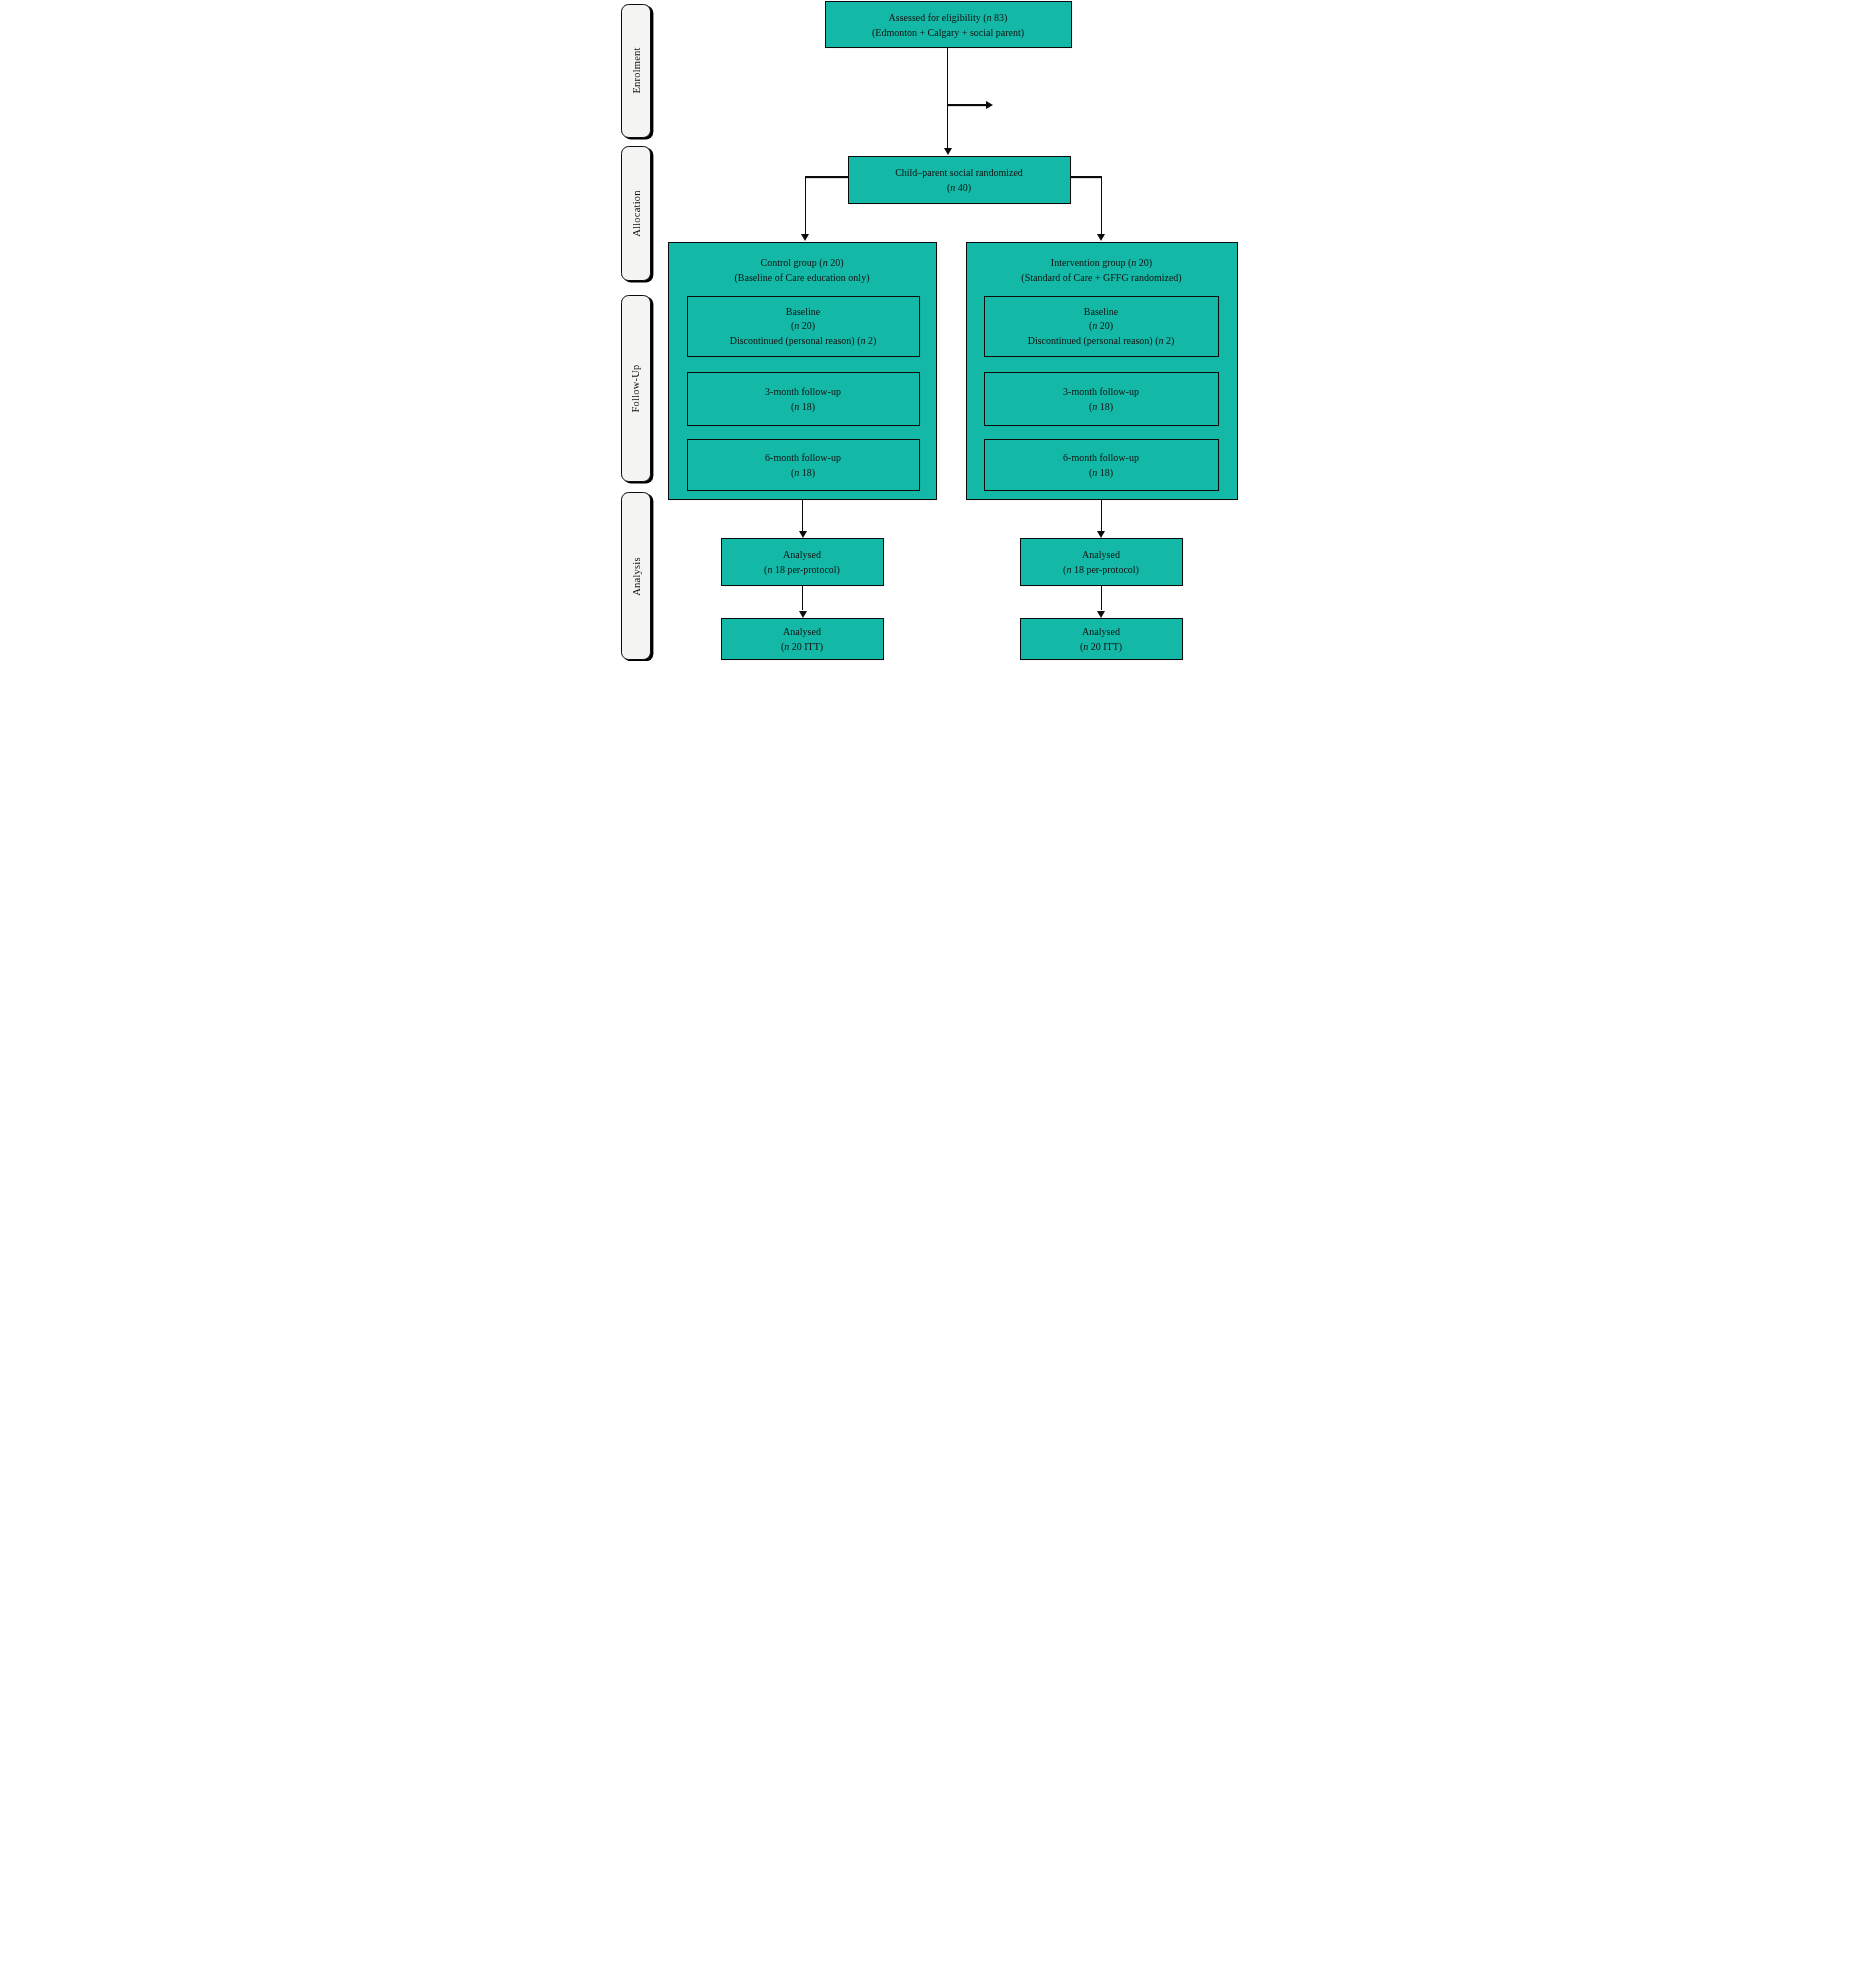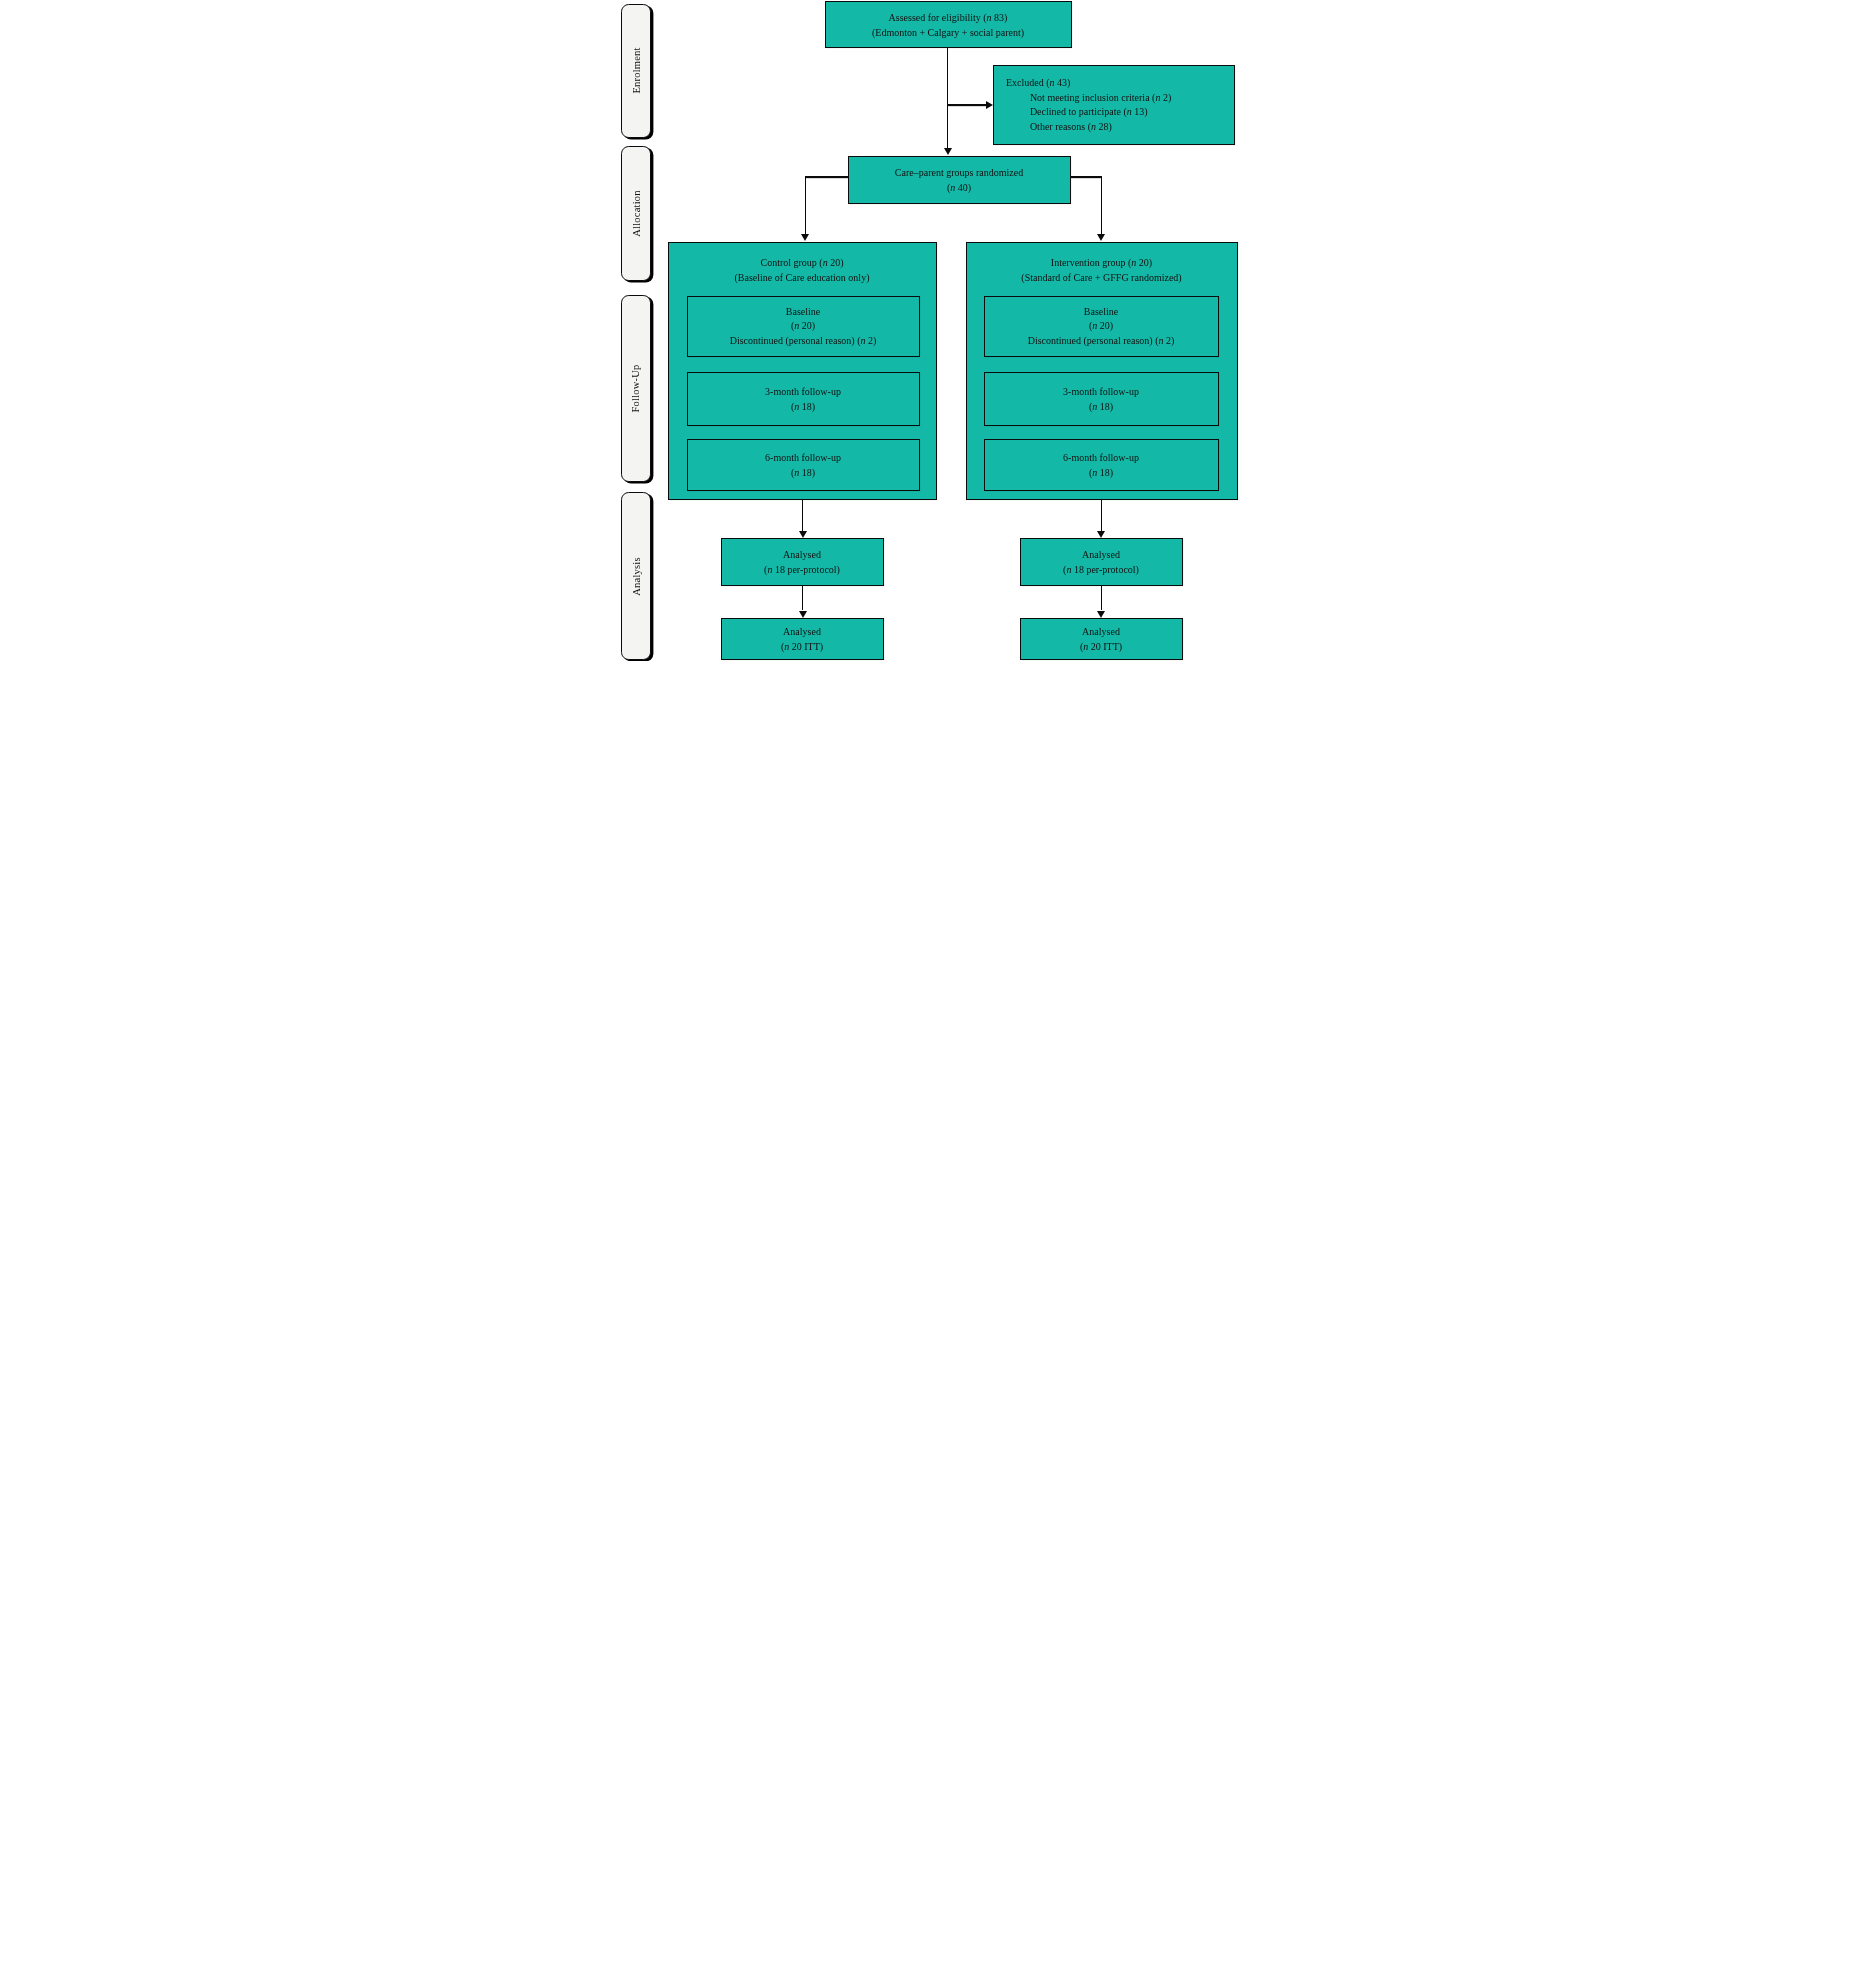--- a/index.html
+++ b/index.html
@@ -66,29 +66,23 @@
   <div class="box" style="left:205px;top:1px;width:247px;height:47px;">
     <div class="ln">Assessed for eligibility (<i>n</i> 83)</div>
     <div class="ln">(Edmonton + Calgary + social parent)</div>
   </div>
 
   <div class="vline" style="left:327px;top:48px;height:101px;"></div>
   <div class="arrow-down" style="left:324px;top:148px;"></div>
   <div class="hline" style="left:328px;top:104px;width:39px;"></div>
   <div class="arrow-right" style="left:366px;top:101px;"></div>
 
-  <div class="box excluded" style="left:373px;top:65px;width:242px;height:80px;">
-    <div class="ln">Excluded (<i>n</i> 43)</div>
-    <div class="ln reason">Not meeting inclusion criteria (<i>n</i> 2)</div>
-    <div class="ln reason">Declined to participate (<i>n</i> 13)</div>
-    <div class="ln reason">Other reasons (<i>n</i> 28)</div>
-  </div>
 
   <div class="box" style="left:228px;top:156px;width:223px;height:48px;">
-    <div class="ln">Care–parent groups randomized</div>
+    <div class="ln">Child–parent social randomized</div>
     <div class="ln">(<i>n</i> 40)</div>
   </div>
 
   <div class="hline" style="left:186px;top:176px;width:43px;"></div>
   <div class="vline" style="left:185px;top:176px;height:59px;"></div>
   <div class="arrow-down" style="left:181px;top:234px;"></div>
 
   <div class="hline" style="left:451px;top:176px;width:31px;"></div>
   <div class="vline" style="left:481px;top:176px;height:59px;"></div>
   <div class="arrow-down" style="left:477px;top:234px;"></div>

